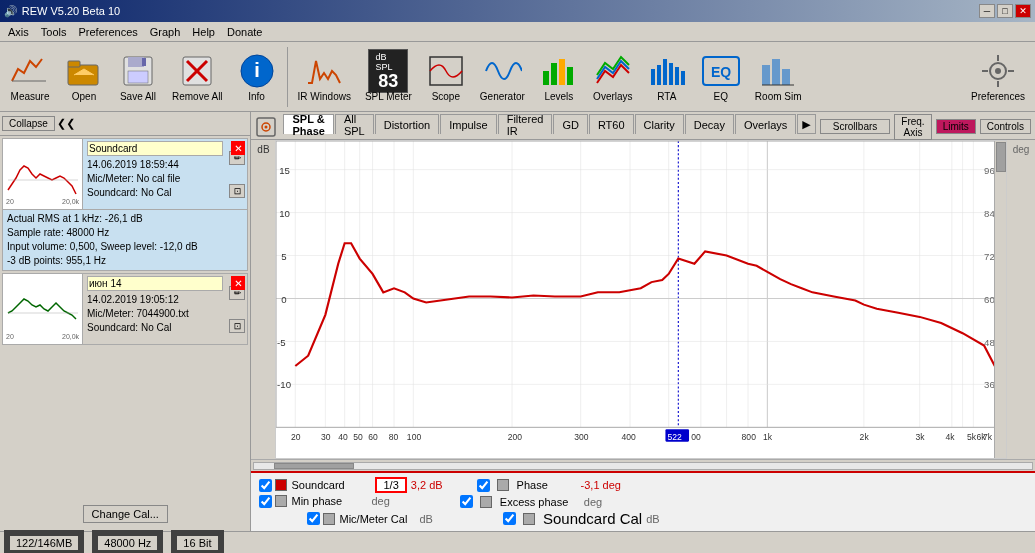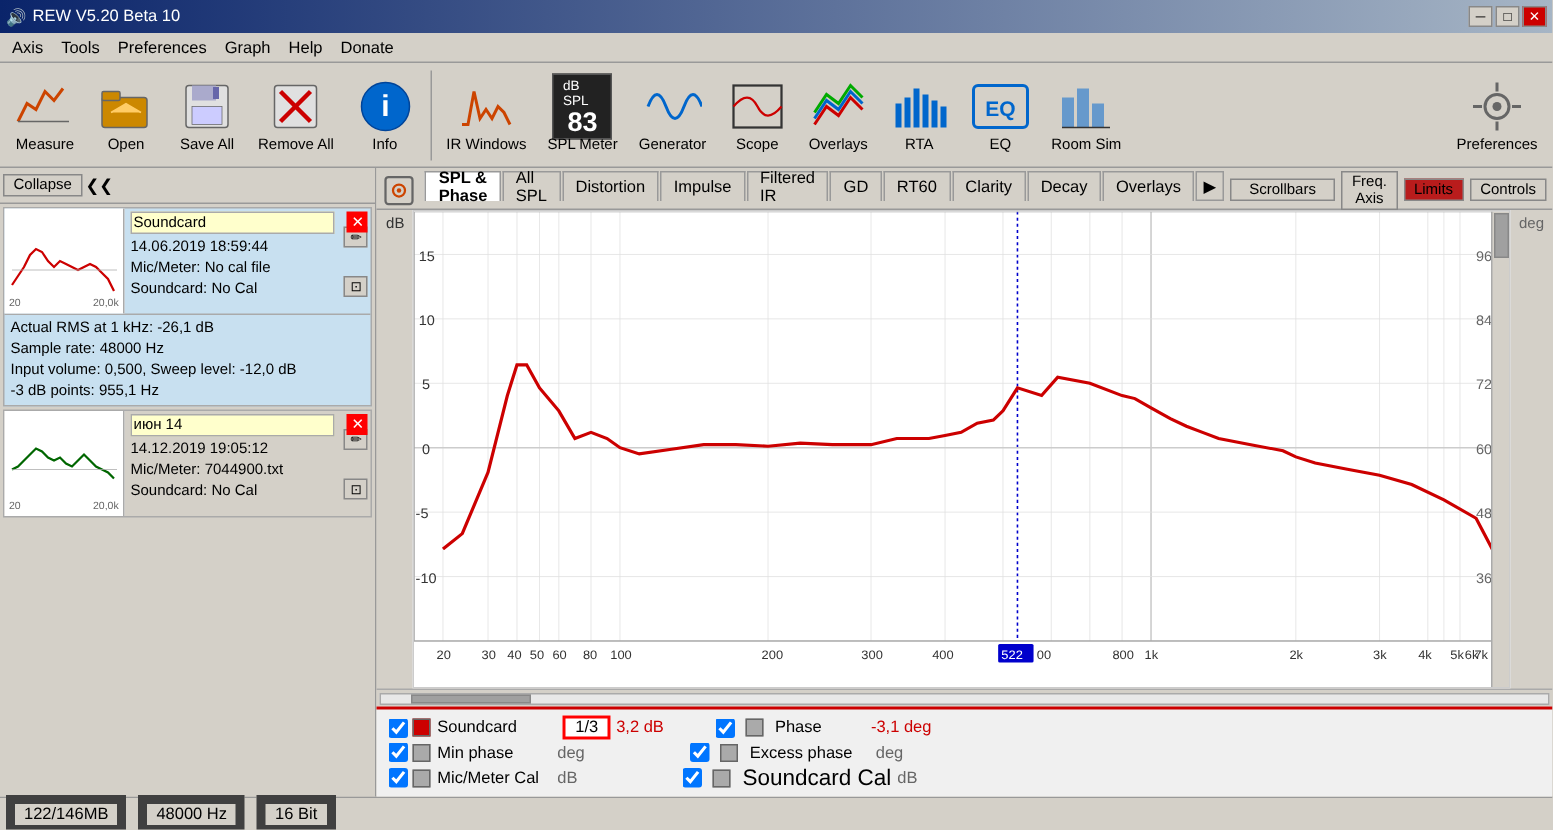--- a/index.html
+++ b/index.html
@@ -148,33 +148,44 @@
       <div class="dB-display">
         <span class="dB-label">dB SPL</span>
         <span class="dB-value">83</span>
       </div>
     </div>
     <span class="tool-label">SPL Meter</span>
   </div>
   <div class="tool-btn">
     <div class="tool-icon">
       <svg width="40" height="40" viewBox="0 0 40 40">
-        <path d="M4,20 Q10,4 16,20 Q22,36 28,20 Q34,4 40,20" stroke="#0066cc" stroke-width="2" fill="none"></path>
-      </svg>
-    </div>
-    <span class="tool-label">Generator</span>
-  </div>
-  <div class="tool-btn">
-    <div class="tool-icon">
-      <svg width="40" height="40" viewBox="0 0 40 40">
         <rect x="4" y="6" width="32" height="28" fill="none" stroke="#333" stroke-width="1.5"></rect>
         <path d="M4,20 Q14,8 20,20 Q26,32 36,20" stroke="#cc0000" stroke-width="1.5" fill="none"></path>
       </svg>
     </div>
     <span class="tool-label">Scope</span>
+  </div>
+  <div class="tool-btn">
+    <div class="tool-icon">
+      <svg width="40" height="40" viewBox="0 0 40 40">
+        <path d="M4,20 Q10,4 16,20 Q22,36 28,20 Q34,4 40,20" stroke="#0066cc" stroke-width="2" fill="none"></path>
+      </svg>
+    </div>
+    <span class="tool-label">Generator</span>
+  </div>
+  <div class="tool-btn">
+    <div class="tool-icon">
+      <svg width="40" height="40" viewBox="0 0 40 40">
+        <rect x="4" y="20" width="6" height="14" fill="#00aa00"></rect>
+        <rect x="12" y="12" width="6" height="22" fill="#00aa00"></rect>
+        <rect x="20" y="8" width="6" height="26" fill="#ffaa00"></rect>
+        <rect x="28" y="16" width="6" height="18" fill="#00aa00"></rect>
+      </svg>
+    </div>
+    <span class="tool-label">Levels</span>
   </div>
   <div class="tool-btn">
     <div class="tool-icon">
       <svg width="40" height="40" viewBox="0 0 40 40">
         <polyline points="4,28 12,16 20,22 28,10 36,18" stroke="#0066cc" stroke-width="2" fill="none"></polyline>
         <polyline points="4,32 12,20 20,26 28,14 36,22" stroke="#cc0000" stroke-width="2" fill="none"></polyline>
         <polyline points="4,24 12,12 20,18 28,6 36,14" stroke="#00aa00" stroke-width="2" fill="none"></polyline>
       </svg>
     </div>
     <span class="tool-label">Overlays</span>
@@ -276,33 +287,36 @@
             <svg width="78" height="68" viewBox="0 0 78 68">
               <rect width="78" height="68" fill="white"></rect>
               <text x="2" y="64" font-size="7" fill="#666">20</text>
               <text x="58" y="64" font-size="7" fill="#666">20,0k</text>
               <polyline points="4,38 8,36 12,32 16,28 20,24 24,26 28,30 32,32 36,30 40,34 44,36 48,32 52,28 56,32 60,36 64,38 68,40 72,44" stroke="#006600" stroke-width="1.5" fill="none"></polyline>
               <line x1="4" y1="38" x2="74" y2="38" stroke="#aaa" stroke-width="0.5"></line>
             </svg>
           </div>
           <div class="measurement-info">
             <input class="measurement-name-input" value="июн 14" style="">
-            <div style="font-size:10px;">14.12.2019 19:05:12</div>
+            <div style="font-size:10px;">14.02.2019 19:05:12</div>
             <div style="font-size:10px;">Mic/Meter: 7044900.txt</div>
             <div style="font-size:10px;">Soundcard: No Cal</div>
           </div>
           <div class="measurement-icons">
             <button class="measurement-close">✕</button>
             <button class="meas-icon-btn">✏</button>
             <button class="meas-icon-btn">⊡</button>
           </div>
         </div>
       </div>
     </div>
 
+    <div style="display:flex; justify-content:center; padding:4px;">
+      <button class="change-cal-btn">Change Cal...</button>
+    </div>
   </div>
 
   <div class="right-panel">
 
     <div style="display:flex; align-items:stretch; padding:2px 4px 0; background:#d4d0c8; border-bottom:1px solid #999; height:28px;">
       <div style="display:flex;flex-direction:column;align-items:center;justify-content:center;margin-right:6px;">
         <svg width="22" height="22" viewBox="0 0 22 22">
           <rect x="2" y="2" width="18" height="18" rx="2" fill="none" stroke="#666" stroke-width="1.5"></rect>
           <circle cx="11" cy="11" r="4" fill="none" stroke="#cc4400" stroke-width="1.5"></circle>
           <circle cx="11" cy="11" r="1.5" fill="#cc4400"></circle>
@@ -317,21 +331,21 @@
       <div class="tab">RT60</div>
       <div class="tab">Clarity</div>
       <div class="tab">Decay</div>
       <div class="tab">Overlays</div>
       <div class="tab-more">▶</div>
       <div style="flex:1;"></div>
 
       <div style="display:flex;align-items:center;gap:4px;margin-left:4px;">
         <button style="border:1px solid #888;background:#d4d0c8;padding:1px 12px;cursor:pointer;font-size:10px;">Scrollbars</button>
         <button style="border:1px solid #888;background:#d4d0c8;padding:1px 6px;cursor:pointer;font-size:10px;">Freq. Axis</button>
-        <button style="border:1px solid #888;background:#b91c1c;padding:1px 6px;cursor:pointer;font-size:10px;">Limits</button>
+        <button style="border:1px solid #888;background:#be185d;padding:1px 6px;cursor:pointer;font-size:10px;">Limits</button>
         <button style="border:1px solid #888;background:#d4d0c8;padding:1px 6px;cursor:pointer;font-size:10px;text-align:center;">Controls</button>
       </div>
     </div>
 
     <div style="display:flex;flex:1;overflow:hidden;position:relative;">
 
       <div style="width:24px;display:flex;align-items:flex-start;justify-content:center;padding-top:4px;">
         <span style="font-size:10px;color:#333;">dB</span>
       </div>
 
@@ -460,33 +474,33 @@
         <span style="min-width:80px;font-size:11px;">Soundcard</span>
         <span style="border:2px solid red;padding:0 6px;font-size:11px;cursor:pointer;background:white;margin:0 4px;">1/3</span>
         <span style="font-size:11px;color:#cc0000;margin-right:4px;">3,2 dB</span>
         <div style="margin-left:30px;display:flex;align-items:center;gap:4px;">
           <input type="checkbox" checked="" style="margin-right: 3px;">
           <div style="width:12px;height:12px;background:#aaa;border:1px solid #666;display:inline-block;margin-right:4px;"></div>
           <span style="min-width:60px;font-size:11px;">Phase</span>
           <span style="font-size:11px;color:#cc0000;margin-right:4px;">-3,1 deg</span>
         </div>
       </div>
-      <div style="display:flex;align-items:center;gap:0;margin-top:2px;">
+      <div style="display:flex;align-items:flex-start;gap:0;margin-top:2px;">
         <input type="checkbox" checked="" style="margin-right: 3px;">
         <div style="width:12px;height:12px;background:#aaa;border:1px solid #666;margin-right:4px;display:inline-block;"></div>
         <span style="min-width:80px;font-size:11px;">Min phase</span>
         <span style="font-size:11px;color:#666;margin-right:20px;">deg</span>
         <div style="margin-left:50px;display:flex;align-items:center;gap:4px;">
           <input type="checkbox" checked="" style="margin-right: 3px;">
           <div style="width:12px;height:12px;background:#aaa;border:1px solid #666;display:inline-block;margin-right:4px;"></div>
           <span style="min-width:80px;font-size:11px;">Excess phase</span>
           <span style="font-size:11px;color:#666;">deg</span>
         </div>
       </div>
-      <div style="display:flex;align-items:center;gap:0;margin-top:2px;">
+      <div style="display:flex;align-items:center;gap:0;margin-top:2px;margin-left:48px;">
         <input type="checkbox" checked="" style="margin-right: 3px;">
         <div style="width:12px;height:12px;background:#aaa;border:1px solid #666;margin-right:4px;display:inline-block;"></div>
         <span style="min-width:80px;font-size:11px;">Mic/Meter Cal</span>
         <span style="font-size:11px;color:#666;margin-right:20px;">dB</span>
         <div style="margin-left:50px;display:flex;align-items:center;gap:4px;">
           <input type="checkbox" checked="" style="margin-right: 3px;">
           <div style="width:12px;height:12px;background:#aaa;border:1px solid #666;display:inline-block;margin-right:4px;"></div>
           <span style="min-width:80px;font-size:15px;">Soundcard Cal</span>
           <span style="font-size:11px;color:#666;">dB</span>
         </div>

